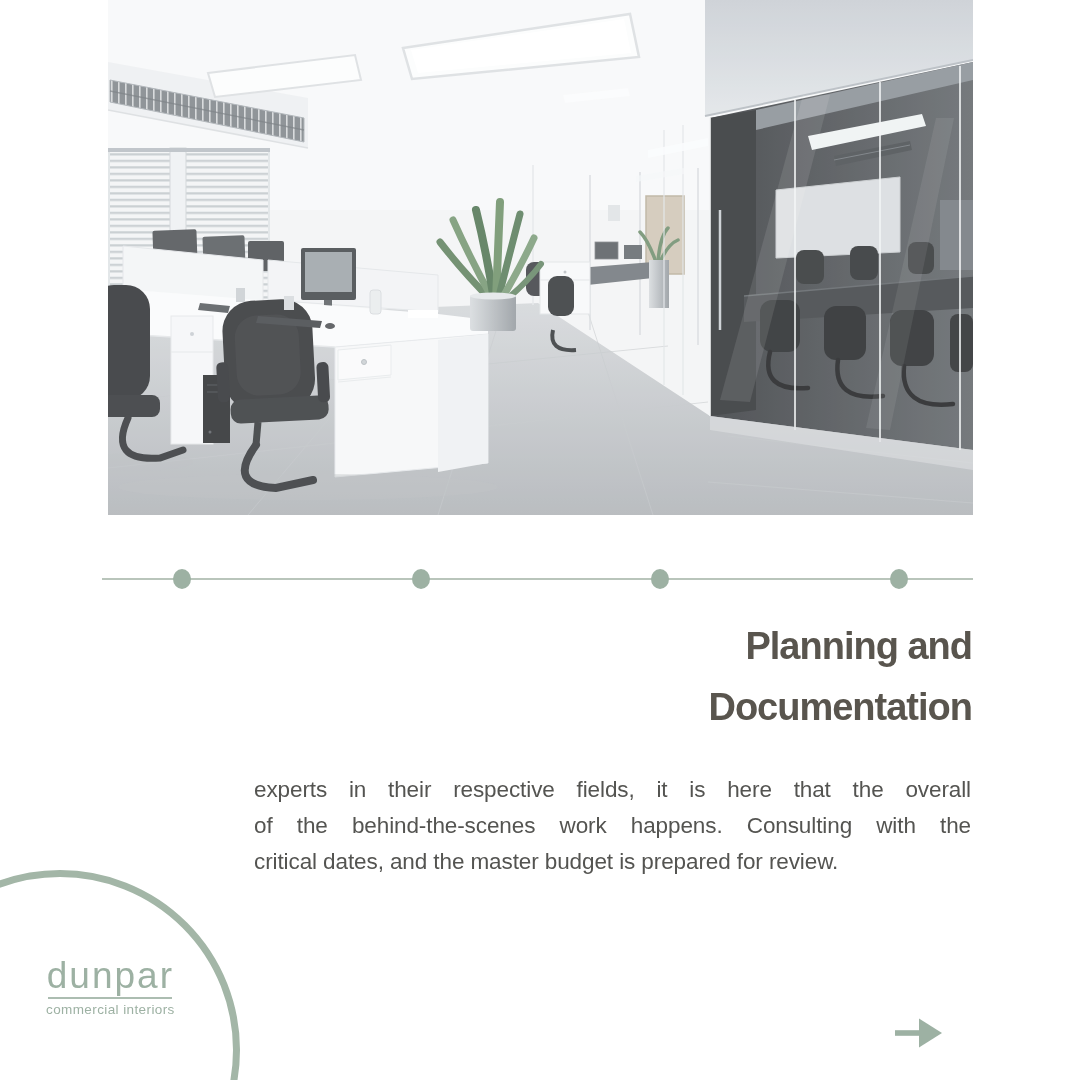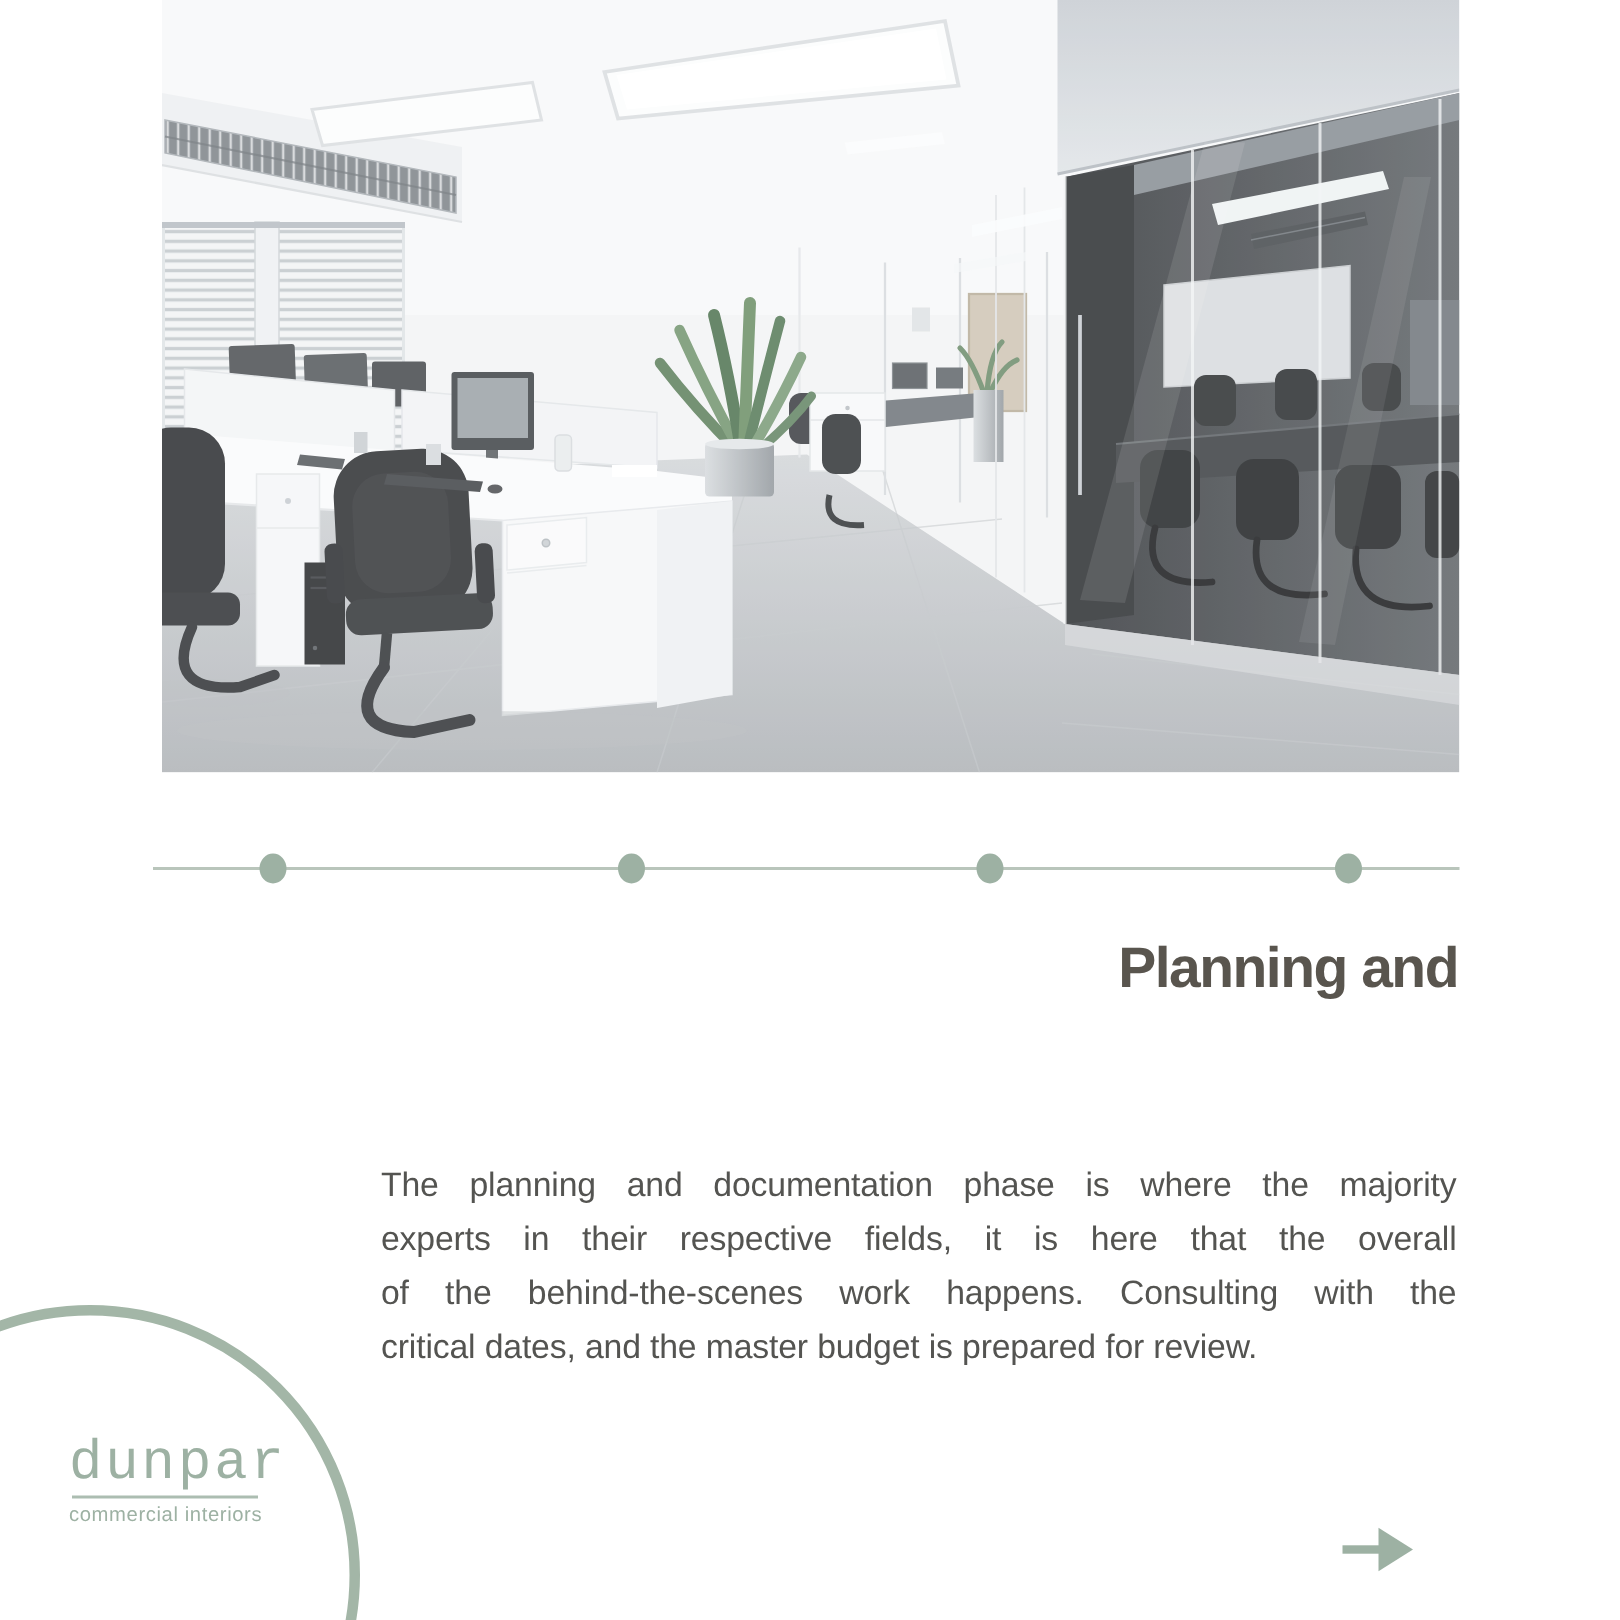--- a/index.html
+++ b/index.html
@@ -29,21 +29,21 @@
   }
   .body-text .bline{text-align:justify;text-align-last:justify;-moz-text-align-last:justify;}
   .body-text .bline.last{text-align:center;text-align-last:left;-moz-text-align-last:left;}
   
   .brand-circle{
     position:absolute;left:-120px;top:870px;width:360px;height:360px;
     border:7px solid #a3b6a7;border-radius:50%;box-sizing:border-box;background:transparent;
   }
   .logo{position:absolute;left:46px;top:956px;width:128px;text-align:center;color:#9db1a3;}
   .logo-name{
-    font-family:Liberation Mono, monospace;font-size:37px;line-height:40px;
+    font-family:Liberation Sans, sans-serif;font-size:37px;line-height:40px;
     letter-spacing:2px;font-weight:400;text-align:right;
   }
   .logo-rule{height:0;border-top:2px solid #9db1a3;margin:1px 2px 3px 2px;opacity:.85;}
   .logo-tagline{font-size:13.5px;letter-spacing:.4px;white-space:nowrap;}
   
   .next-arrow{position:absolute;left:894px;top:1017px;width:49px;height:32px;cursor:pointer;}
 </style>
 </head>
 <body>
 
@@ -246,24 +246,24 @@
   <div class="divider">
     <div class="line"></div>
     <div class="dot dot1"></div>
     <div class="dot dot2"></div>
     <div class="dot dot3"></div>
     <div class="dot dot4"></div>
   </div>
 
   <h1 class="heading" style="margin:0;">
     <span>Planning and</span>
+    <span>Documentation</span>
   </h1>
 
   <div class="body-text">
-    <div class="bline">The planning and documentation phase is where the majority</div>
     <div class="bline">experts in their respective fields, it is here that the overall</div>
     <div class="bline">of the behind-the-scenes work happens.  Consulting with the</div>
     <div class="bline last">critical dates, and the master budget is prepared for review.</div>
   </div>
 
   <div class="brand-circle"></div>
   <div class="logo">
     <div class="logo-name">dunpar</div>
     <div class="logo-rule"></div>
     <div class="logo-tagline">commercial interiors</div>

